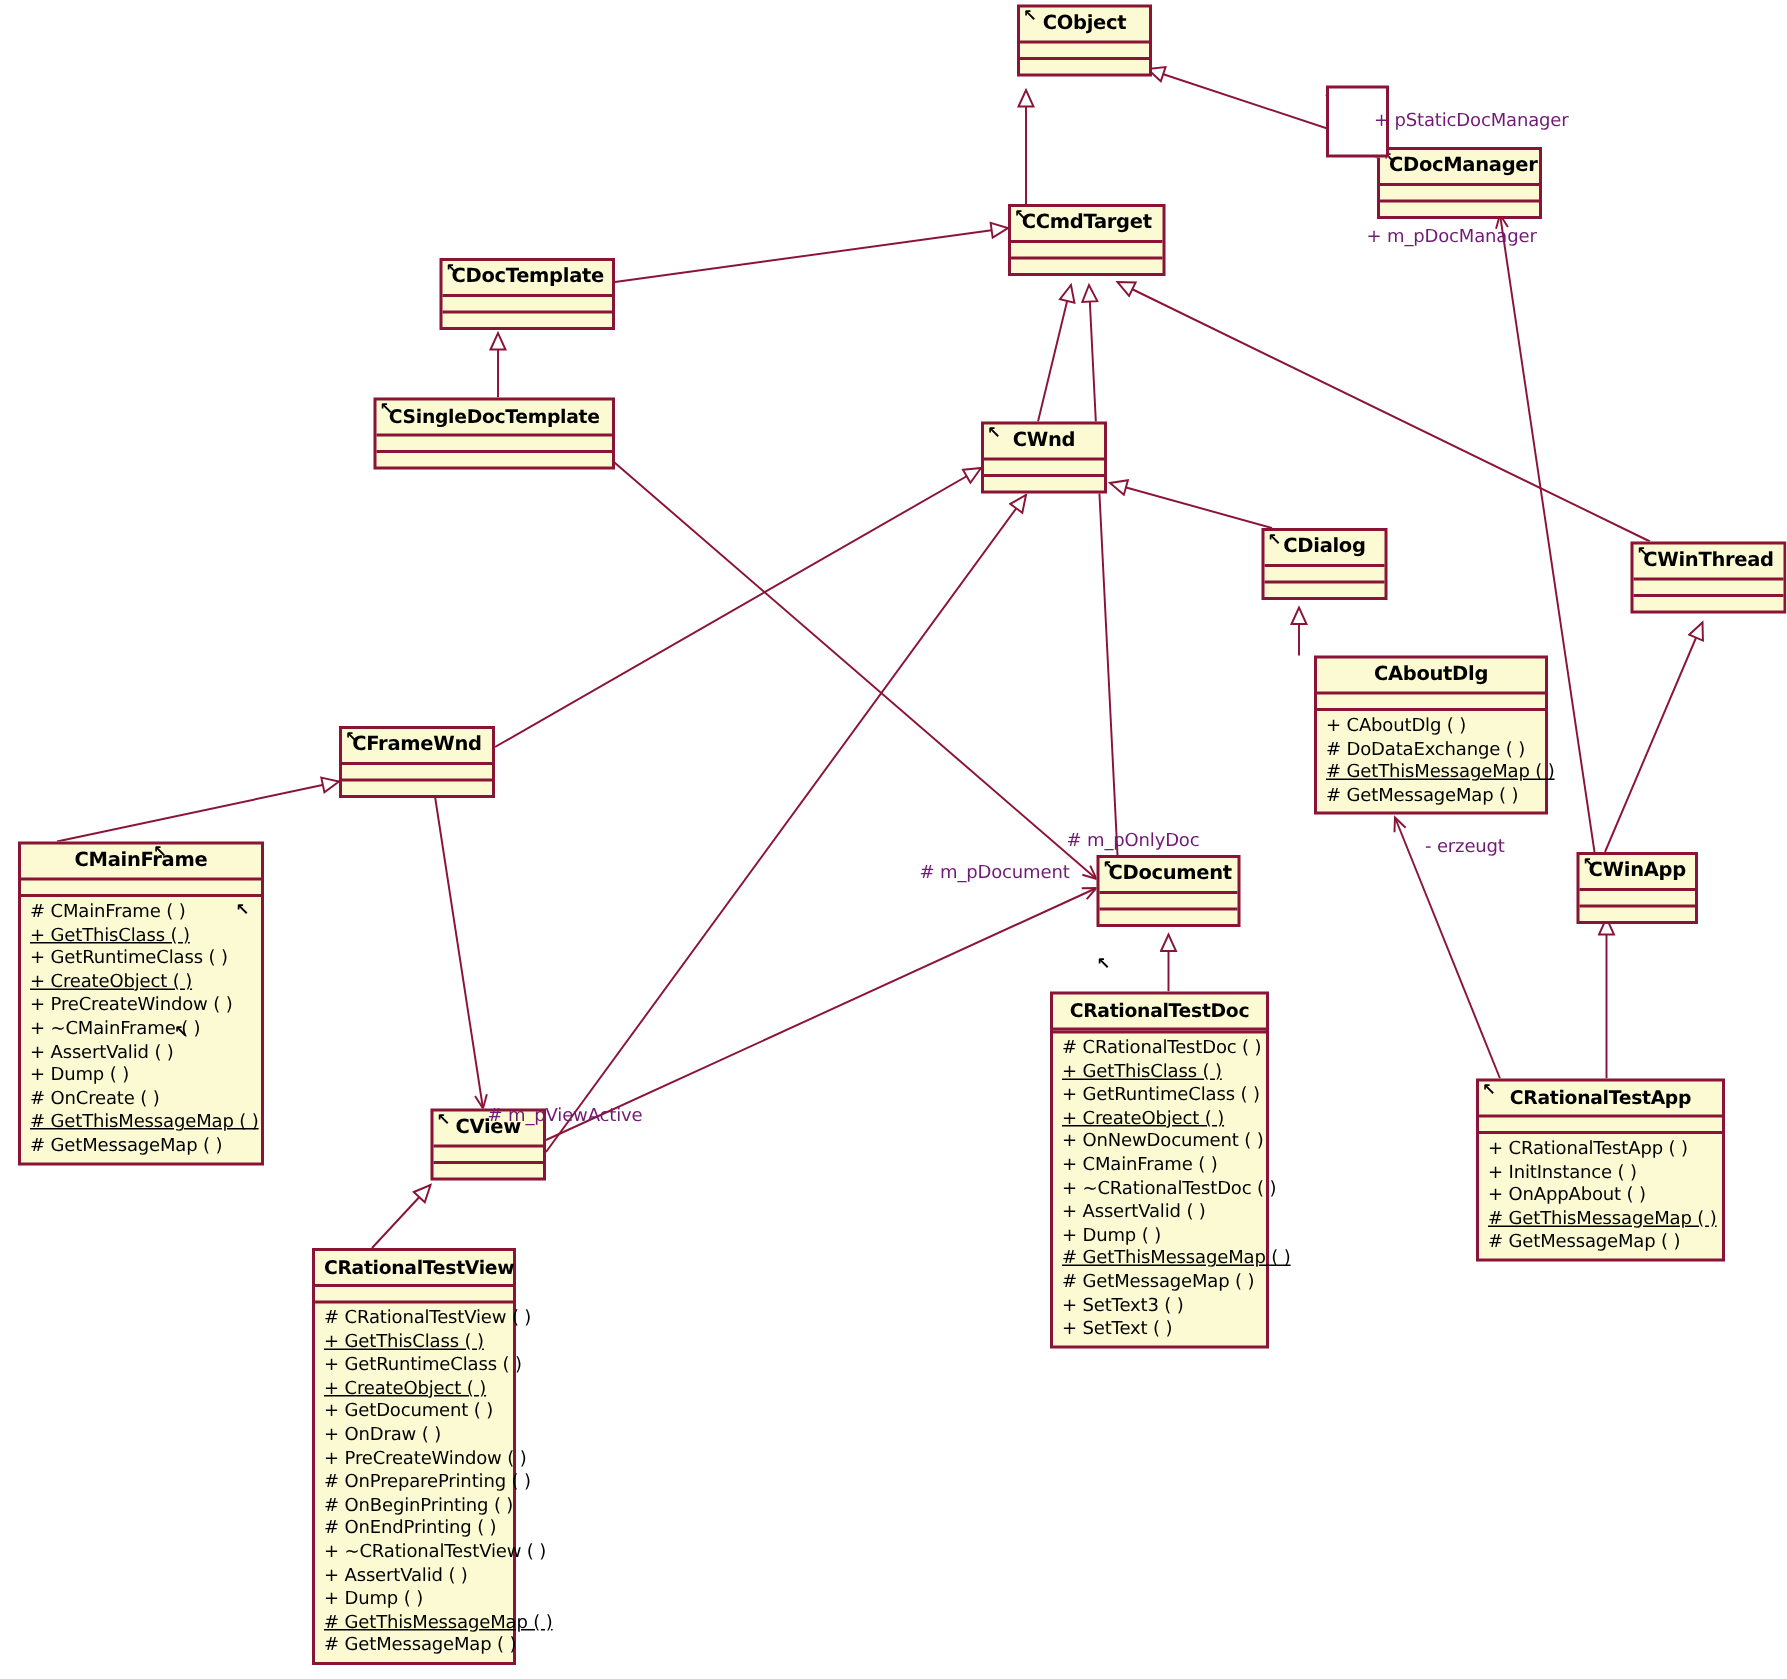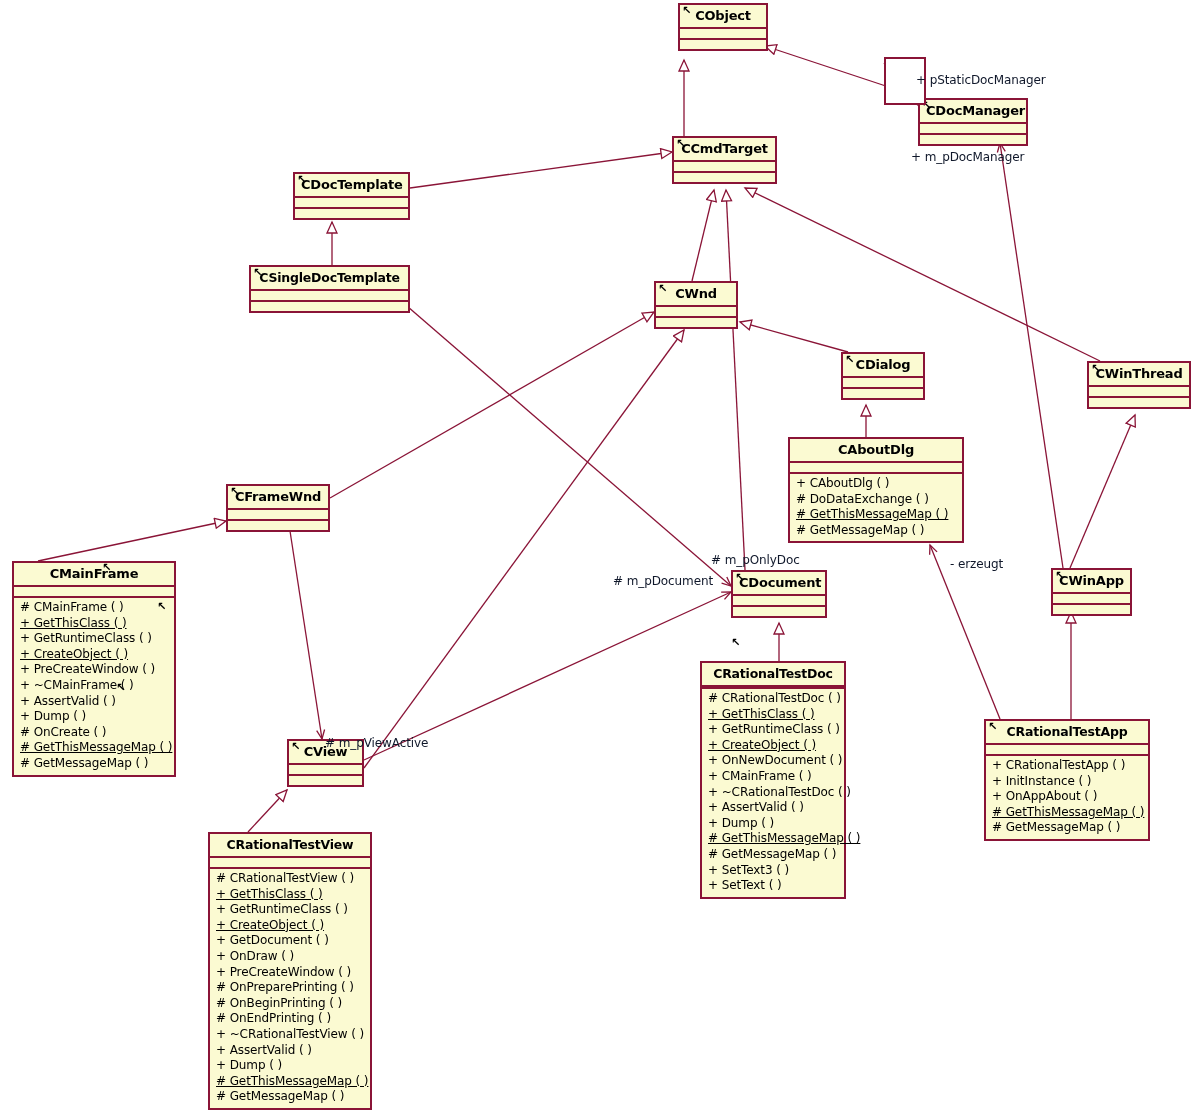--- a/index.html
+++ b/index.html
@@ -89,21 +89,21 @@
     position: absolute;
     font-size: 11px;
     line-height: 11px;
     font-weight: bold;
     color: #000000;
     z-index: 6;
   }
   .edge-label {
     position: absolute;
     font-size: 12px;
-    color: #0f172a;
+    color: #701a75;
     white-space: nowrap;
     z-index: 6;
     letter-spacing: -0.1px;
   }
 </style>
 </head>
 <body>
 
 <div id="diagram">
 
@@ -210,21 +210,21 @@
         <div class="cls-sep"></div>
         <div class="cls-empty"></div>
       </div>
       <div class="uml-class" style="left: 1087px; top: 361px; width: 104px;">
         <div class="cls-name"><span class="corner-arrow">↖</span><span>CWinThread</span></div>
         <div class="cls-sep"></div>
         <div class="cls-empty"></div>
         <div class="cls-sep"></div>
         <div class="cls-empty"></div>
       </div>
-      <div class="uml-class" style="left: 788px; top: 437px; width: 176px;">
+      <div class="uml-class" style="left: 876px; top: 437px; width: 156px;">
         <div class="cls-name"><span>CAboutDlg</span></div>
         <div class="cls-sep"></div>
         <div class="cls-empty"></div>
         <div class="cls-sep"></div>
         <div class="cls-compartment">
           <div class="member">+ CAboutDlg ( )</div>
           <div class="member"># DoDataExchange ( )</div>
           <div class="member static"># GetThisMessageMap ( )</div>
           <div class="member"># GetMessageMap ( )</div>
         </div>
@@ -302,21 +302,21 @@
           <div class="member">+ SetText ( )</div>
         </div>
       </div>
       <div class="uml-class" style="left: 287px; top: 739px; width: 77px;">
         <div class="cls-name"><span class="corner-arrow">↖</span><span>CView</span></div>
         <div class="cls-sep"></div>
         <div class="cls-empty"></div>
         <div class="cls-sep"></div>
         <div class="cls-empty"></div>
       </div>
-      <div class="uml-class" style="left: 208px; top: 832px; width: 164px;">
+      <div class="uml-class" style="left: 208px; top: 832px; width: 136px;">
         <div class="cls-name small"><span>CRationalTestView</span></div>
         <div class="cls-sep"></div>
         <div class="cls-empty"></div>
         <div class="cls-sep"></div>
         <div class="cls-compartment">
           <div class="member"># CRationalTestView ( )</div>
           <div class="member static">+ GetThisClass ( )</div>
           <div class="member">+ GetRuntimeClass ( )</div>
           <div class="member static">+ CreateObject ( )</div>
           <div class="member">+ GetDocument ( )</div>

